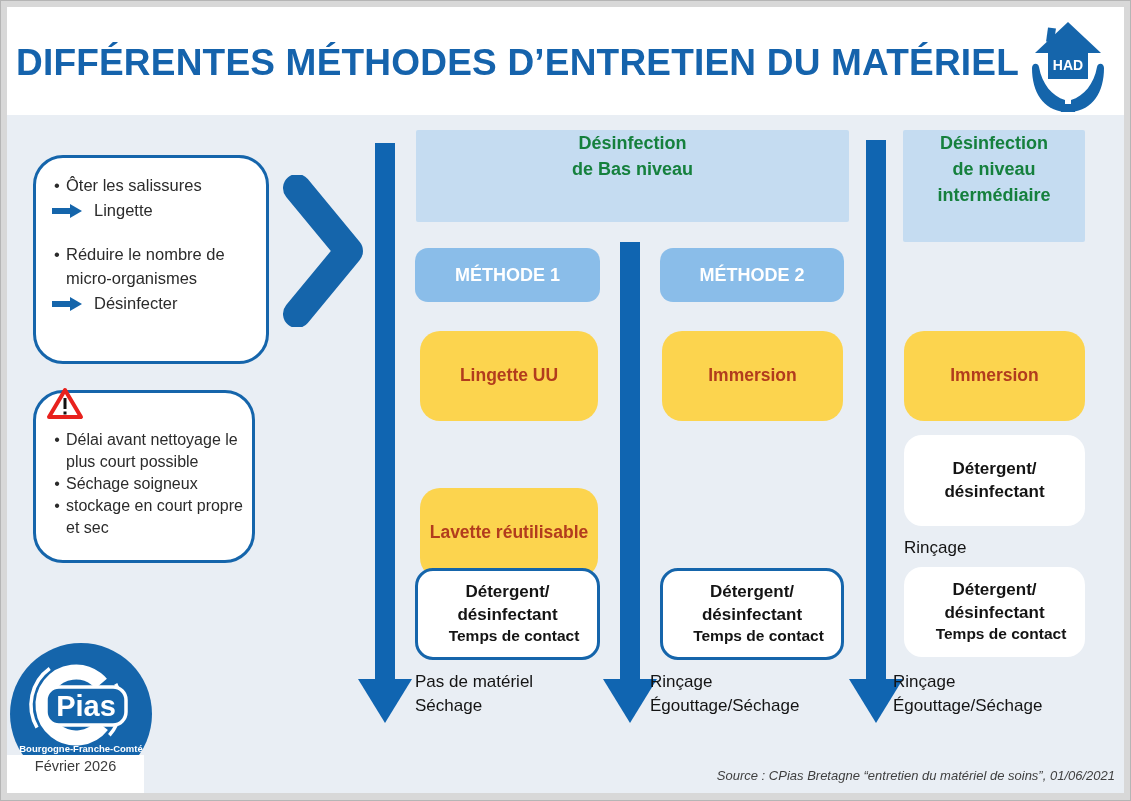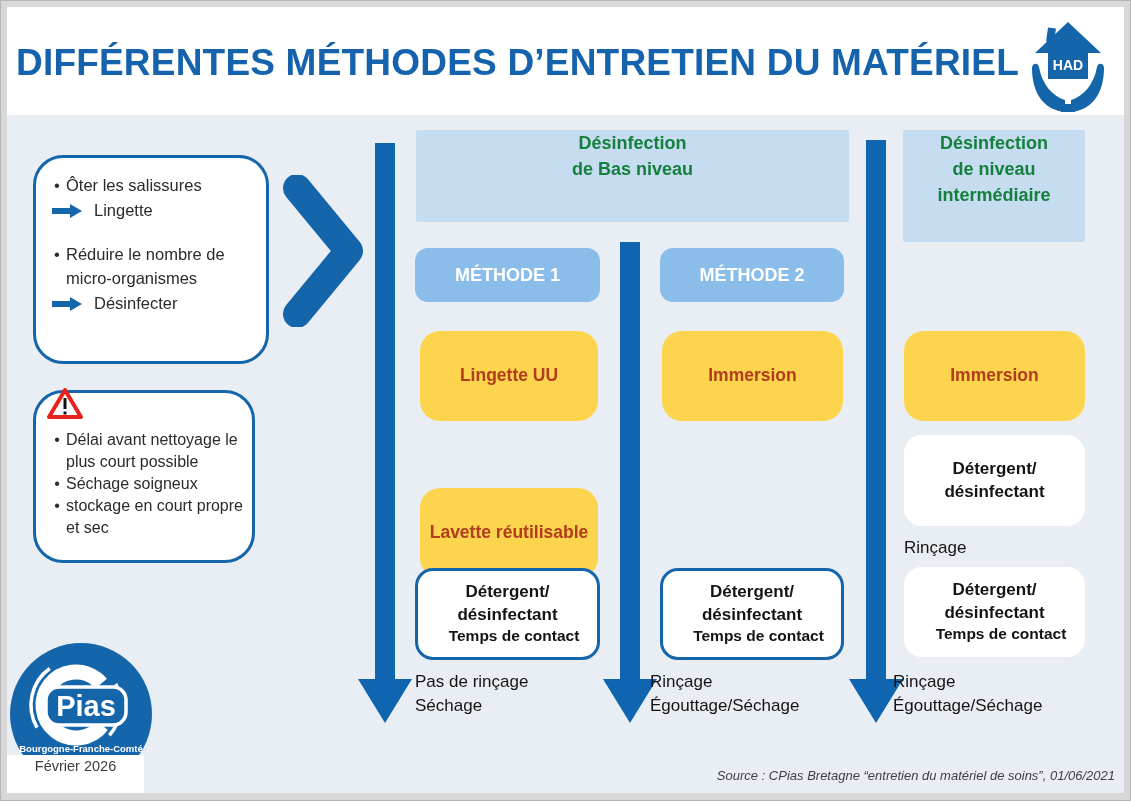--- a/index.html
+++ b/index.html
@@ -179,21 +179,21 @@
   </div>
   <div class="yellow-box" style="left:420px; top:440px; width:178px; height:90px;margin-top:48px;">
     <div>Lavette réutilisable</div>
   </div>
   <div class="white-box bordered" style="left:415px; top:568px; width:185px; height:92px;">
     <div>Détergent/</div>
     <div>désinfectant</div>
     <div class="small">Temps de contact</div>
   </div>
   <div class="plain-label" style="left:415px; top:670px; width:185px;">
-    <div>Pas de rinçage</div>
+    <div>Pas de matériel</div>
     <div>Séchage</div>
   </div>
 
   <div class="yellow-box" style="left:662px; top:331px; width:181px; height:90px;">
     <div>Immersion</div>
   </div>
   <div class="white-box bordered" style="left:660px; top:568px; width:184px; height:92px;">
     <div>Détergent/</div>
     <div>désinfectant</div>
     <div class="small">Temps de contact</div>

